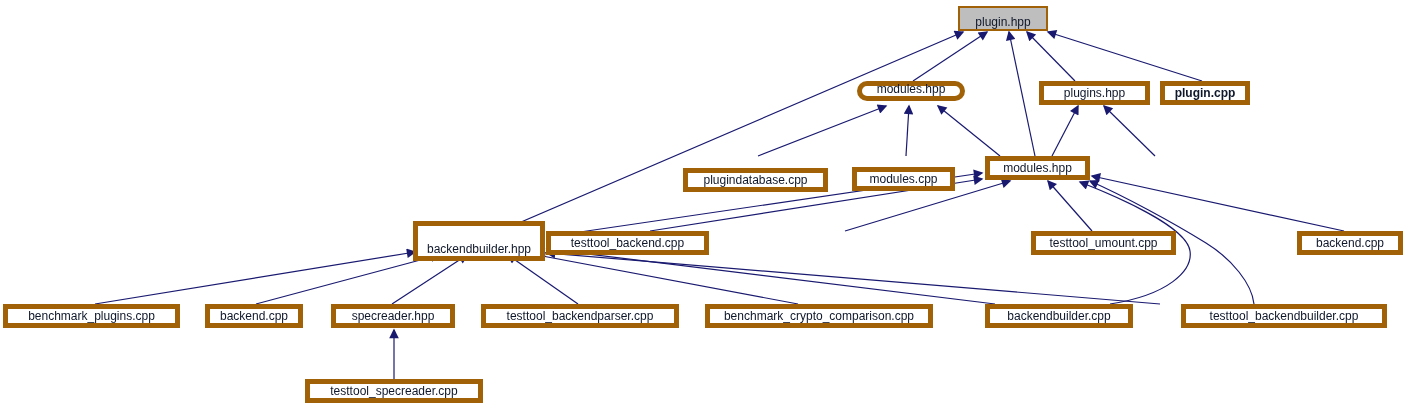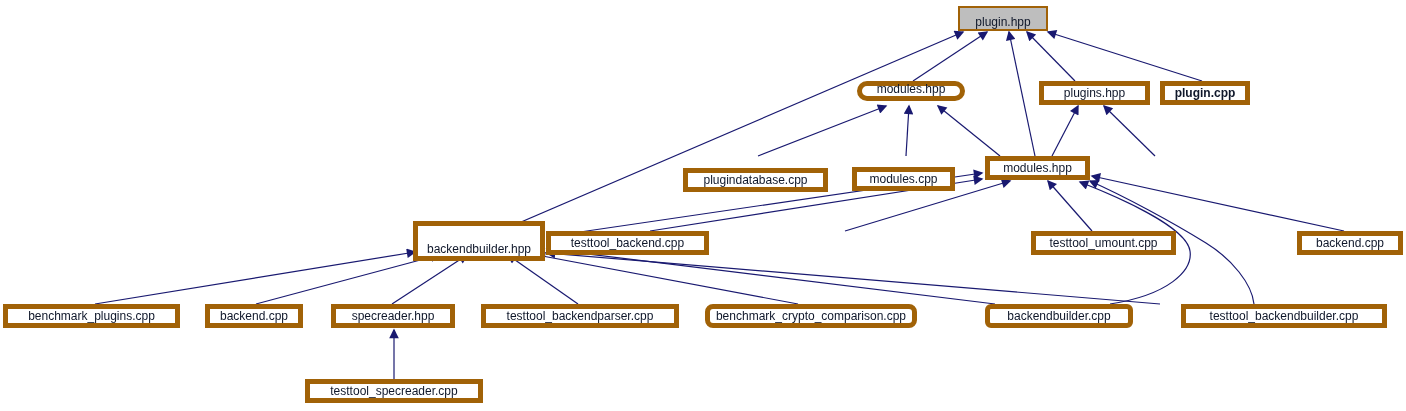--- a/index.html
+++ b/index.html
@@ -120,24 +120,24 @@
     </div>
     <div class="node" style="left: 205px; top: 304px; width: 98px; height: 24px;">
       <span>backend.cpp</span>
     </div>
     <div class="node" style="left: 331px; top: 304px; width: 124px; height: 24px;">
       <span>specreader.hpp</span>
     </div>
     <div class="node" style="left: 481px; top: 304px; width: 198px; height: 24px;">
       <span>testtool_backendparser.cpp</span>
     </div>
-    <div class="node" style="left: 705px; top: 304px; width: 212px; height: 24px; border-radius: 8px;">
+    <div class="node" style="left: 705px; top: 304px; width: 228px; height: 24px;">
       <span>benchmark_crypto_comparison.cpp</span>
     </div>
-    <div class="node" style="left: 985px; top: 304px; width: 148px; height: 24px; border-radius: 6px;">
+    <div class="node" style="left: 985px; top: 304px; width: 148px; height: 24px;">
       <span>backendbuilder.cpp</span>
     </div>
     <div class="node" style="left: 1181px; top: 304px; width: 206px; height: 24px;">
       <span>testtool_backendbuilder.cpp</span>
     </div>
     <div class="node" style="left: 305px; top: 379px; width: 178px; height: 24px;">
       <span>testtool_specreader.cpp</span>
     </div>
   </div>
 

